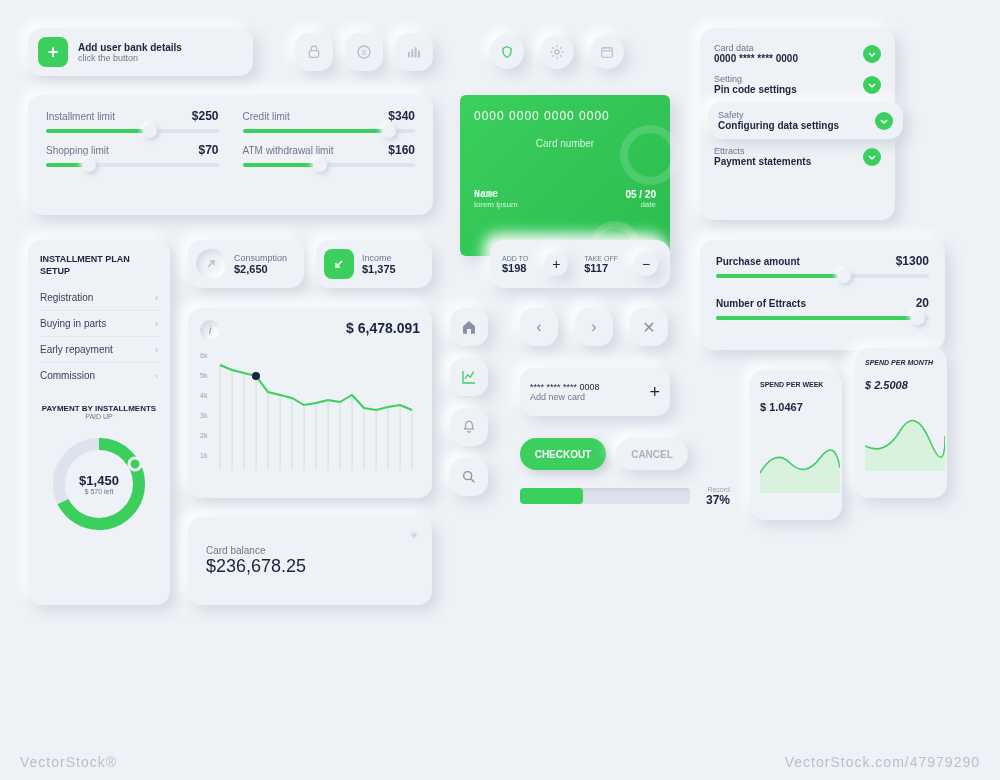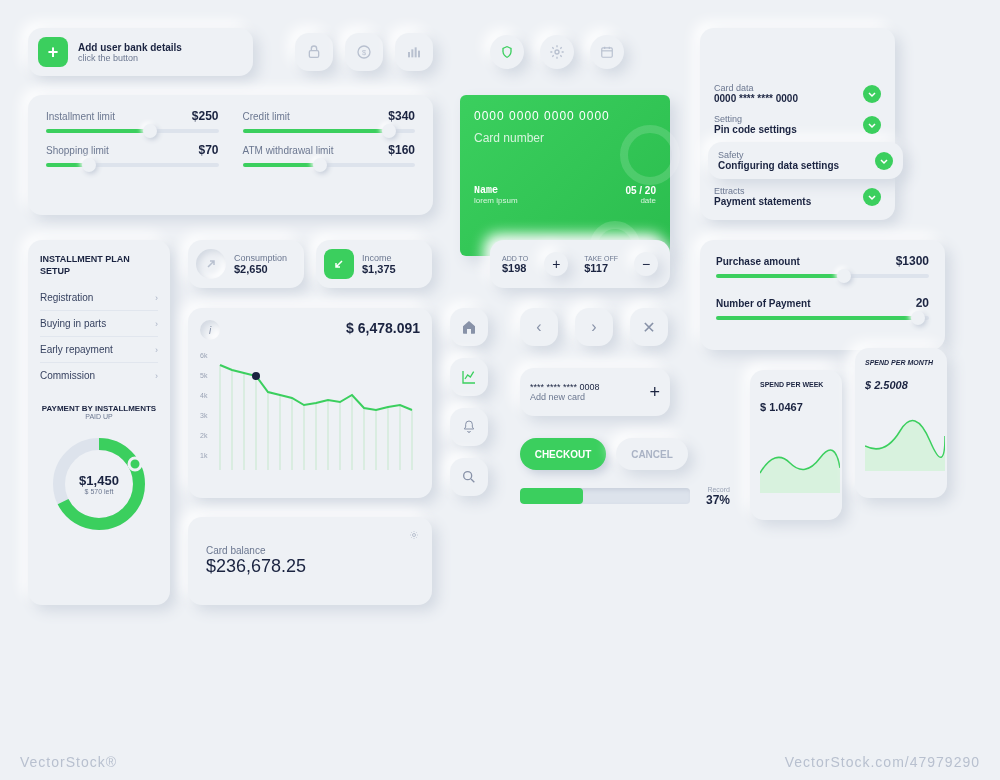--- a/index.html
+++ b/index.html
@@ -118,35 +118,35 @@
           <div class="slider-knob" style="left:calc(45% - 7px)"></div>
         </div>
     </div>
   </div>
 </div>
 
 <div class="abs" style="left:460px; top:95px; width:210px; height:161px; border-radius:6px; background:linear-gradient(135deg,#3bcf5e,#2bbd4e); padding:14px; color:#fff; box-shadow:6px 6px 14px #d3d9e2;">
   <div style="position:absolute; right:-10px; top:30px; width:60px; height:60px; border:8px solid rgba(255,255,255,0.15); border-radius:50%;"></div>
   <div style="position:absolute; right:30px; bottom:-15px; width:50px; height:50px; border:8px solid rgba(255,255,255,0.15); border-radius:50%;"></div>
   <div style="font-size:12px; letter-spacing:1px;">0000 0000 0000 0000</div>
-  <div style="font-size:12px; opacity:.8; margin-top:8px;">Card number</div>
+  <div style="font-size:10px; opacity:.8; margin-top:15px;text-align:center;">Card number</div>
   <div class="row" style="margin-top:40px;">
     <div>
         <div style="font-size:10px; font-weight:bold;font-family:Liberation Mono, monospace;">Name</div>
         <div style="font-size:8px; opacity:.8;">lorem ipsum</div>
       </div>
     <div>
         <div style="font-size:10px; font-weight:bold;">05 / 20</div>
         <div style="font-size:8px; opacity:.8; text-align:right;">date</div>
       </div>
   </div>
 </div>
 
 <div class="neu abs" style="left:700px; top:28px; width:195px; height:192px; padding:10px 14px;">
-  <div class="row" style="padding:5px 0;margin-top:40px;">
+  <div class="row" style="padding:5px 0;">
     <div>
         <div class="tiny">Card data</div>
         <div style="font-size:10px;font-weight:bold;">0000 **** **** 0000</div>
       </div>
     <div class="greencircle">
         <svg width="10" height="10" viewBox="0 0 10 10">
           <path d="M2 4l3 3 3-3" stroke="#fff" stroke-width="1.5" fill="none"></path>
         </svg>
       </div>
   </div>
@@ -259,21 +259,21 @@
 <div class="neu abs" style="left:700px; top:240px; width:245px; height:110px; padding:14px 16px;">
   <div class="row">
       <span class="lbl" style="color:#1a2340;font-weight:bold;font-size:10px;">Purchase amount</span>
       <span class="val">$1300</span>
     </div>
   <div class="slider-track">
       <div class="slider-fill" style="width:60%"></div>
       <div class="slider-knob" style="left:calc(60% - 7px)"></div>
     </div>
   <div class="row" style="margin-top:18px;">
-      <span class="lbl" style="color:#1a2340;font-weight:bold;font-size:10px;">Number of Payment</span>
+      <span class="lbl" style="color:#1a2340;font-weight:bold;font-size:10px;">Number of Ettracts</span>
       <span class="val">20</span>
     </div>
   <div class="slider-track">
       <div class="slider-fill" style="width:95%"></div>
       <div class="slider-knob" style="left:calc(95% - 7px)"></div>
     </div>
 </div>
 
 <div class="neu abs" style="left:188px; top:308px; width:244px; height:190px; padding:12px;">
   <div class="row" style="align-items:flex-start;">

